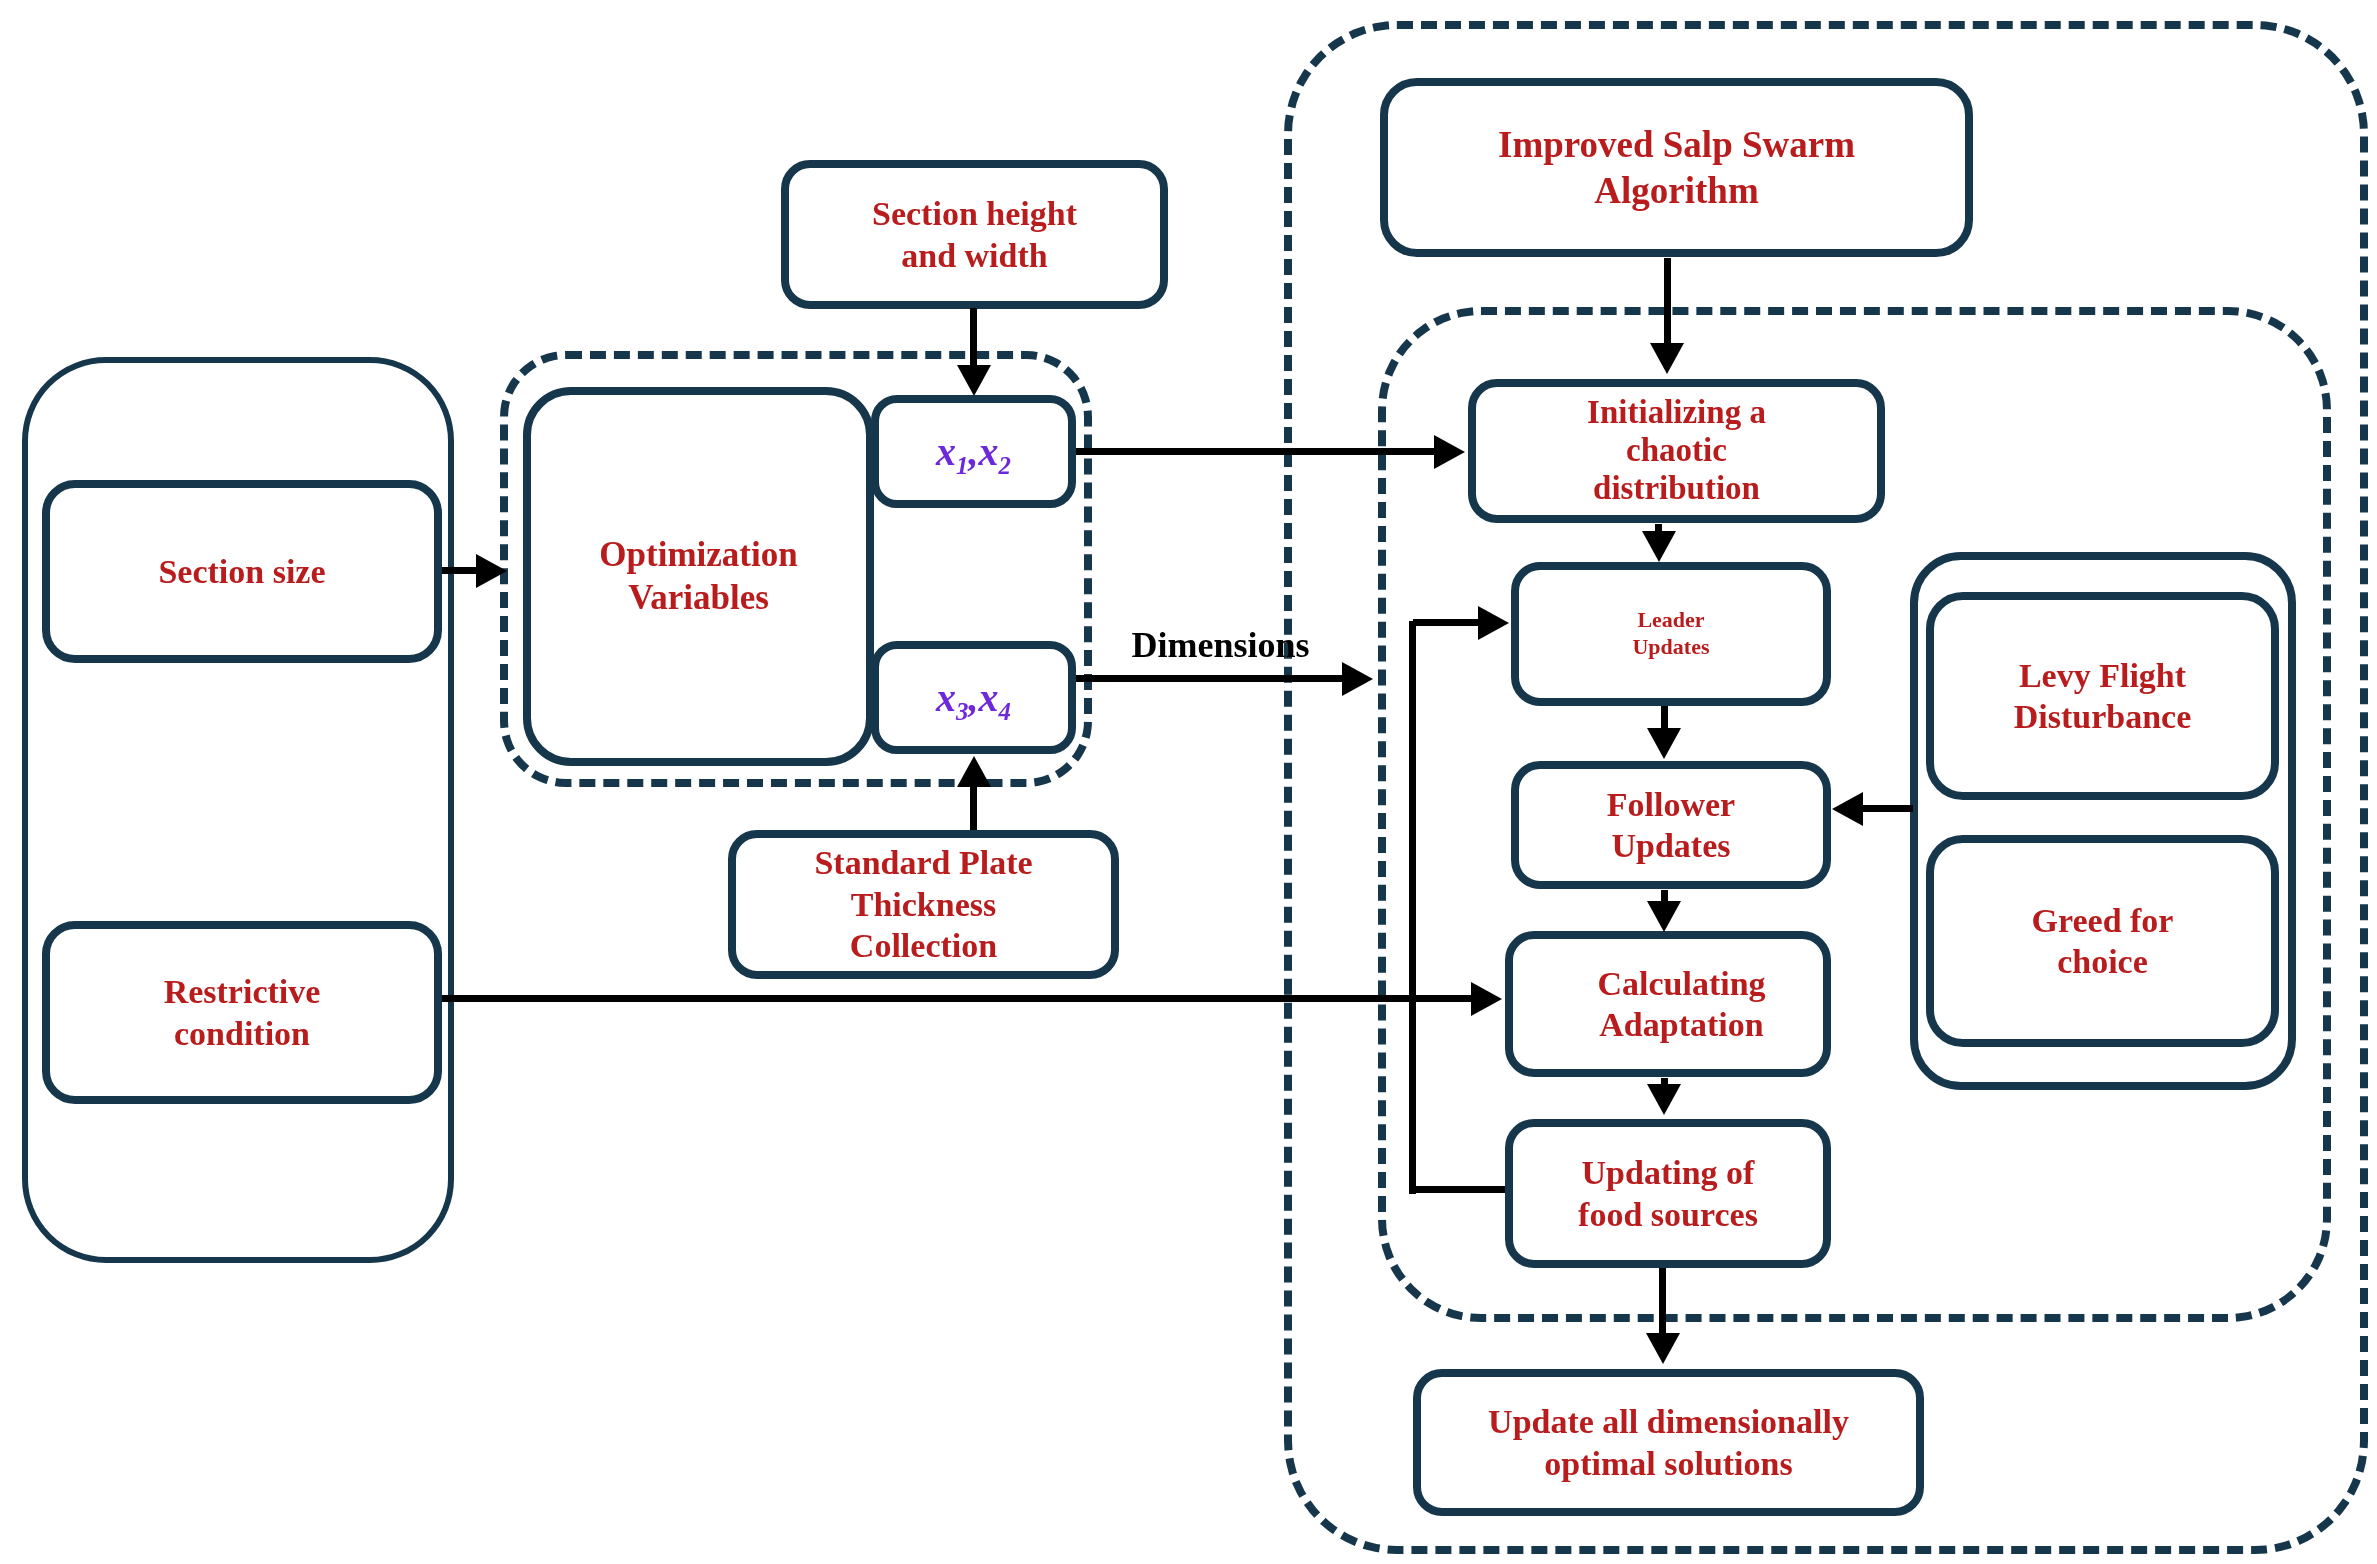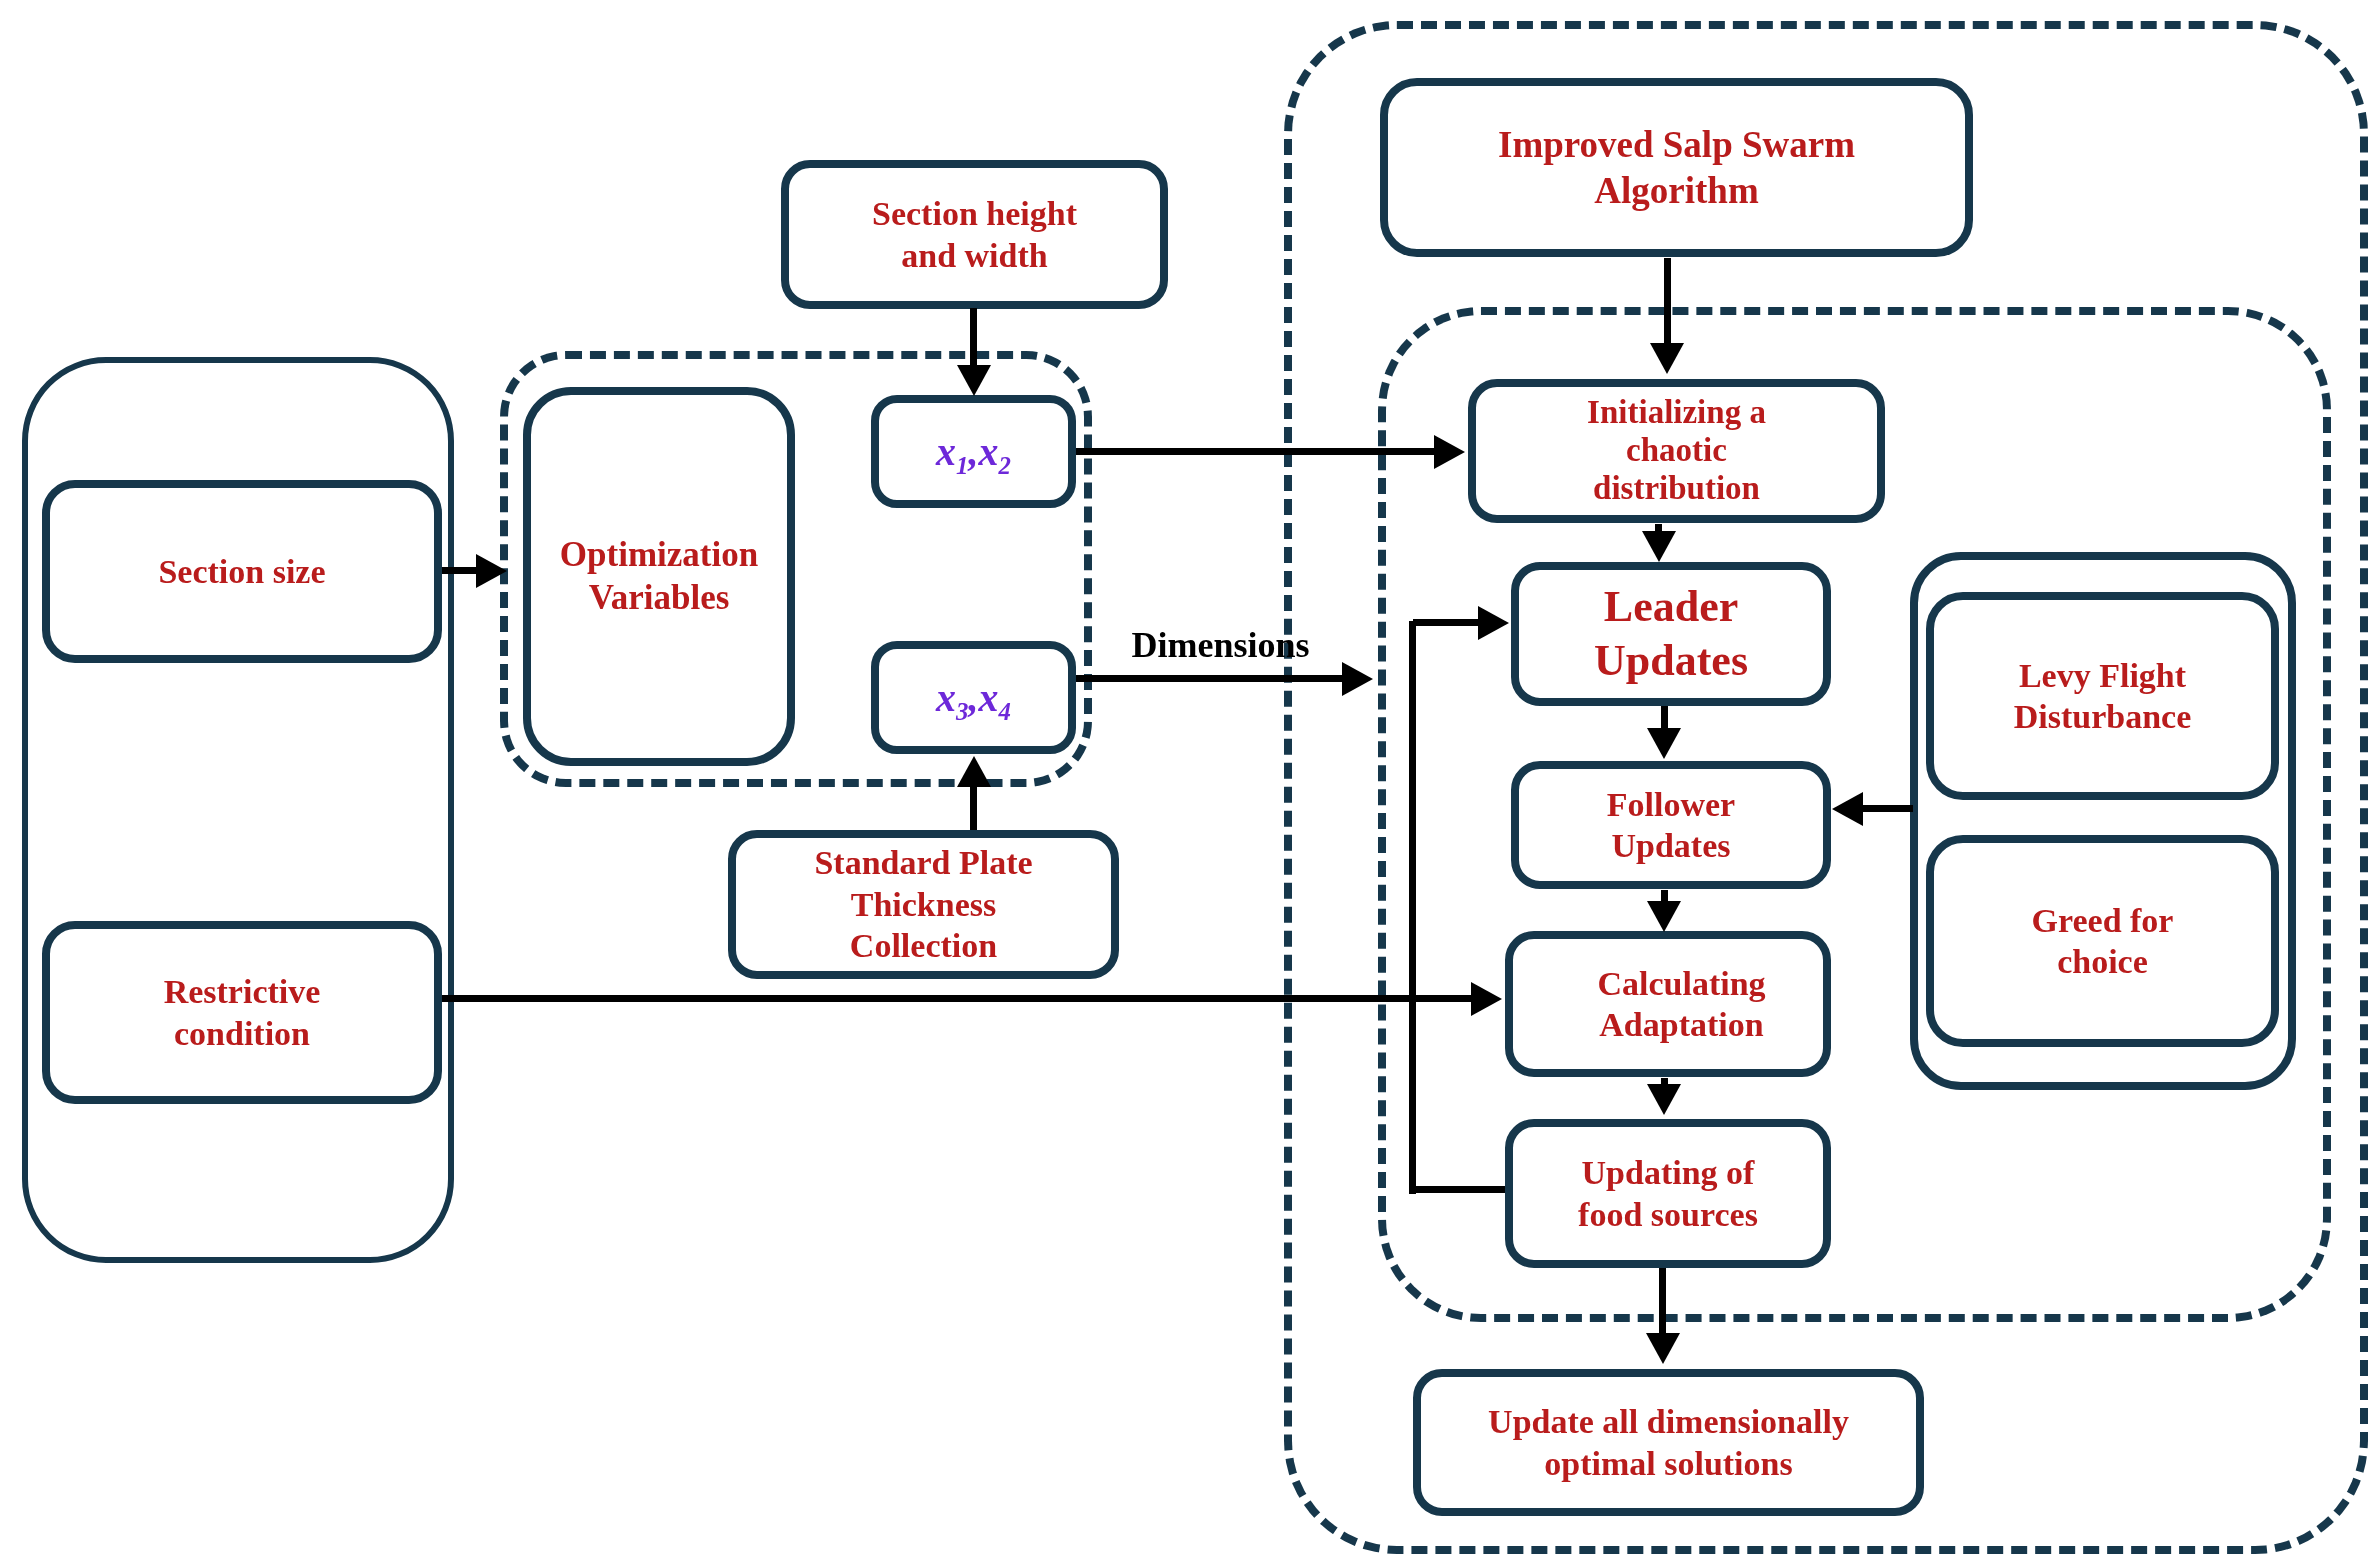--- a/index.html
+++ b/index.html
@@ -42,21 +42,21 @@
   <div class="box" style="left:42px;top:921px;width:400px;height:183px;border-radius:33px;">
     <span class="lbl" style="font-size:34px;">Restrictive
 condition</span>
   </div>
 
   <div class="box" style="left:781px;top:160px;width:387px;height:149px;border-radius:29px;">
     <span class="lbl" style="font-size:34px;">Section height
 and width</span>
   </div>
 
-  <div class="box" style="left:523px;top:387px;width:272px;height:379px;border-radius:48px;">
+  <div class="box" style="left:523px;top:387px;width:351px;height:379px;border-radius:48px;">
     <span class="lbl" style="font-size:35px;">Optimization
 Variables</span>
   </div>
 
   <div class="box" style="left:871px;top:395px;width:205px;height:113px;border-radius:26px;">
     <span class="xlbl"><span>x</span><sub>1</sub><span>,x</span><sub>2</sub></span>
   </div>
 
   <div class="box" style="left:871px;top:641px;width:205px;height:113px;border-radius:26px;">
     <span class="xlbl"><span>x</span><sub>3</sub><span>,x</span><sub>4</sub></span>
@@ -73,21 +73,21 @@
 Algorithm</span>
   </div>
 
   <div class="box" style="left:1468px;top:379px;width:417px;height:144px;border-radius:29px;">
     <span class="lbl" style="font-size:33px;line-height:1.15;">Initializing a
 chaotic
 distribution</span>
   </div>
 
   <div class="box" style="left:1511px;top:562px;width:320px;height:144px;border-radius:29px;">
-    <span class="lbl" style="font-size:44px;">Leader
+    <span class="lbl" style="font-size:22px;">Leader
 Updates</span>
   </div>
 
   <div class="box" style="left:1511px;top:761px;width:320px;height:128px;border-radius:29px;">
     <span class="lbl" style="font-size:34px;">Follower
 Updates</span>
   </div>
 
   <div class="box" style="left:1505px;top:931px;width:326px;height:146px;border-radius:29px;">
     <span class="lbl" style="font-size:34px;margin-left:27px;">Calculating

